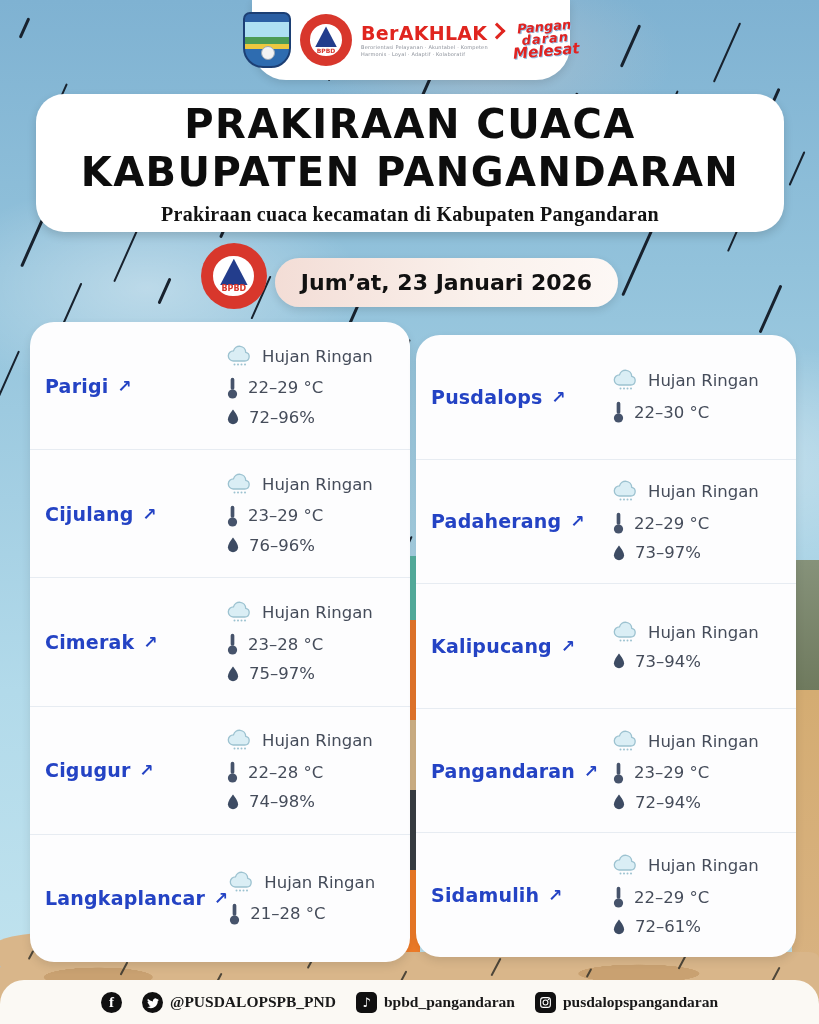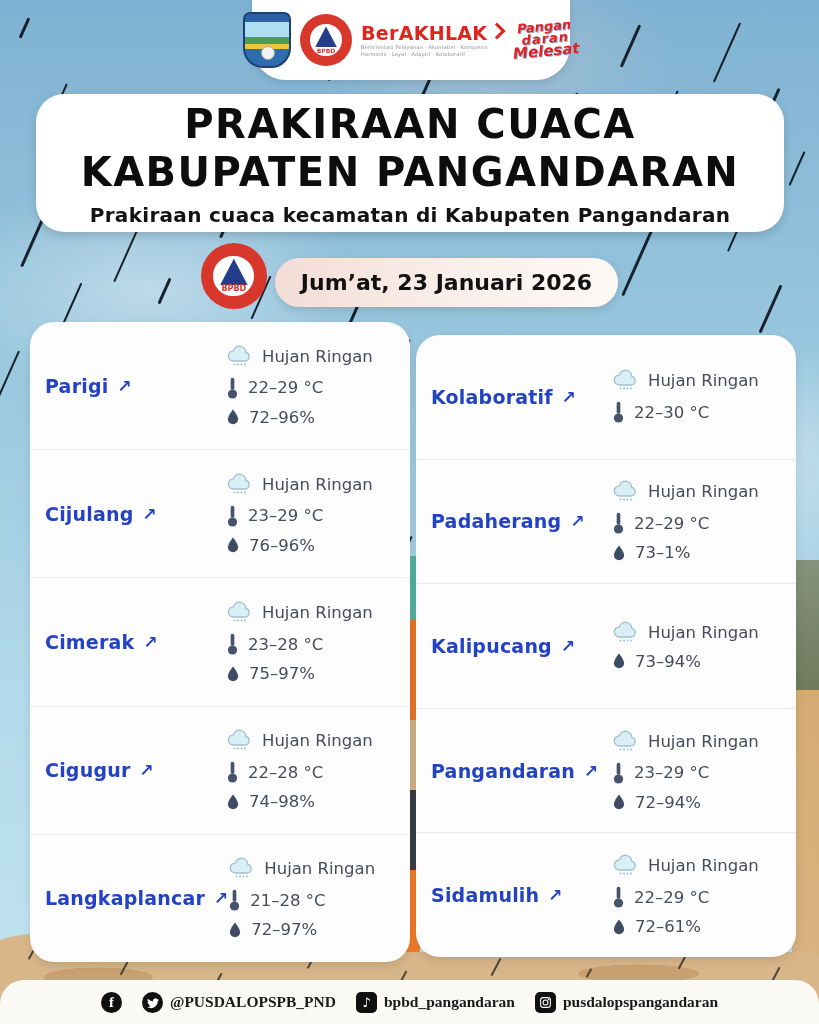--- a/index.html
+++ b/index.html
@@ -59,21 +59,21 @@
   .melesat span{display:block;color:#e02321;font-weight:800;font-style:italic;text-shadow:1px 1px 0 #8db9e0;}
   .melesat .m1{font-size:13px;}
   .melesat .m2{font-size:13px;letter-spacing:1px;}
   .melesat .m3{font-size:15px;}
 
   
   .title-card{position:absolute;left:36px;top:94px;width:748px;height:138px;background:#fff;border-radius:28px;
     z-index:5;display:flex;flex-direction:column;align-items:center;justify-content:center;
     box-shadow:0 4px 10px rgba(0,0,0,.15);}
   .title-line{font-size:40px;font-weight:800;color:#0d0d0d;letter-spacing:1.5px;line-height:1.2;text-align:right;}
-  .subtitle{font-size:20px;font-weight:700;color:#121212;margin-top:7px;letter-spacing:.3px;}
+  .subtitle{font-size:20px;font-weight:700;color:#121212;margin-top:7px;letter-spacing:.3px;font-family:Liberation Serif, serif;}
 
   
   .date-wrap{position:absolute;left:0;top:243px;width:819px;display:flex;justify-content:center;align-items:center;gap:8px;z-index:5;}
   .date-pill{background:linear-gradient(90deg,#f3ddd6,#faf1ec 60%,#fdf8f5);border-radius:28px;
     padding:12px 26px;font-size:22px;font-weight:800;color:#111;box-shadow:0 3px 8px rgba(0,0,0,.12);margin-top:12px;}
 
   
   .cards{position:absolute;left:30px;top:322px;width:766px;display:flex;gap:6px;z-index:5;}
   .card{width:380px;background:#fdfdfe;border-radius:24px;box-shadow:0 4px 10px rgba(0,0,0,.10);
     display:flex;flex-direction:column;overflow:hidden;}
@@ -360,33 +360,27 @@
         </svg>
         <span>Hujan Ringan</span>
       </div>
       <div class="detail-line">
         <svg class="icon" width="13" height="24" viewBox="0 0 14 26">
           <rect x="5" y="2" width="4" height="13" rx="2" fill="#46536b"></rect>
                 <circle cx="7" cy="19.5" r="5" fill="#46536b"></circle>
         </svg>
         <span>21–28 °C</span>
       </div>
-      <div class="detail-line">
-        <svg class="icon" width="14" height="18" viewBox="0 0 16 20">
-          <path d="M8 1.5C8 1.5 2.2 8.6 2.2 12.6a5.8 5.8 0 0 0 11.6 0C13.8 8.6 8 1.5 8 1.5Z" fill="#3d4b63"></path>
-        </svg>
-        <span>72–97%</span>
-      </div>
     </div>
   </div>
 </div>
     <div class="card right">
   <div class="row">
     <div class="row-name">
-      <span class="name">Kolaboratif</span>
+      <span class="name">Pusdalops</span>
       <span class="arrow">↗</span>
     </div>
     <div class="row-details">
       <div class="detail-line">
         <svg class="icon" width="27" height="23" viewBox="0 0 27 23">
           <path d="M7.2 16h11.6a4.4 4.4 0 0 0 .9-8.7A6.2 6.2 0 0 0 7.5 5.9 5 5 0 0 0 7.2 16Z" fill="#daeef5" stroke="#9cc2d0" stroke-width="1.3"></path>
           <circle cx="8.5" cy="19.6" r="1" fill="#9cc2d0"></circle>
                 <circle cx="12" cy="19.6" r="1" fill="#9cc2d0"></circle>
           <circle cx="15.5" cy="19.6" r="1" fill="#9cc2d0"></circle>
                 <circle cx="19" cy="19.6" r="1" fill="#9cc2d0"></circle>
@@ -423,21 +417,21 @@
         <svg class="icon" width="13" height="24" viewBox="0 0 14 26">
           <rect x="5" y="2" width="4" height="13" rx="2" fill="#46536b"></rect>
                 <circle cx="7" cy="19.5" r="5" fill="#46536b"></circle>
         </svg>
         <span>22–29 °C</span>
       </div>
       <div class="detail-line">
         <svg class="icon" width="14" height="18" viewBox="0 0 16 20">
           <path d="M8 1.5C8 1.5 2.2 8.6 2.2 12.6a5.8 5.8 0 0 0 11.6 0C13.8 8.6 8 1.5 8 1.5Z" fill="#3d4b63"></path>
         </svg>
-        <span>73–1%</span>
+        <span>73–97%</span>
       </div>
     </div>
   </div>
 
   <div class="row">
     <div class="row-name">
       <span class="name">Kalipucang</span>
       <span class="arrow">↗</span>
     </div>
     <div class="row-details">

